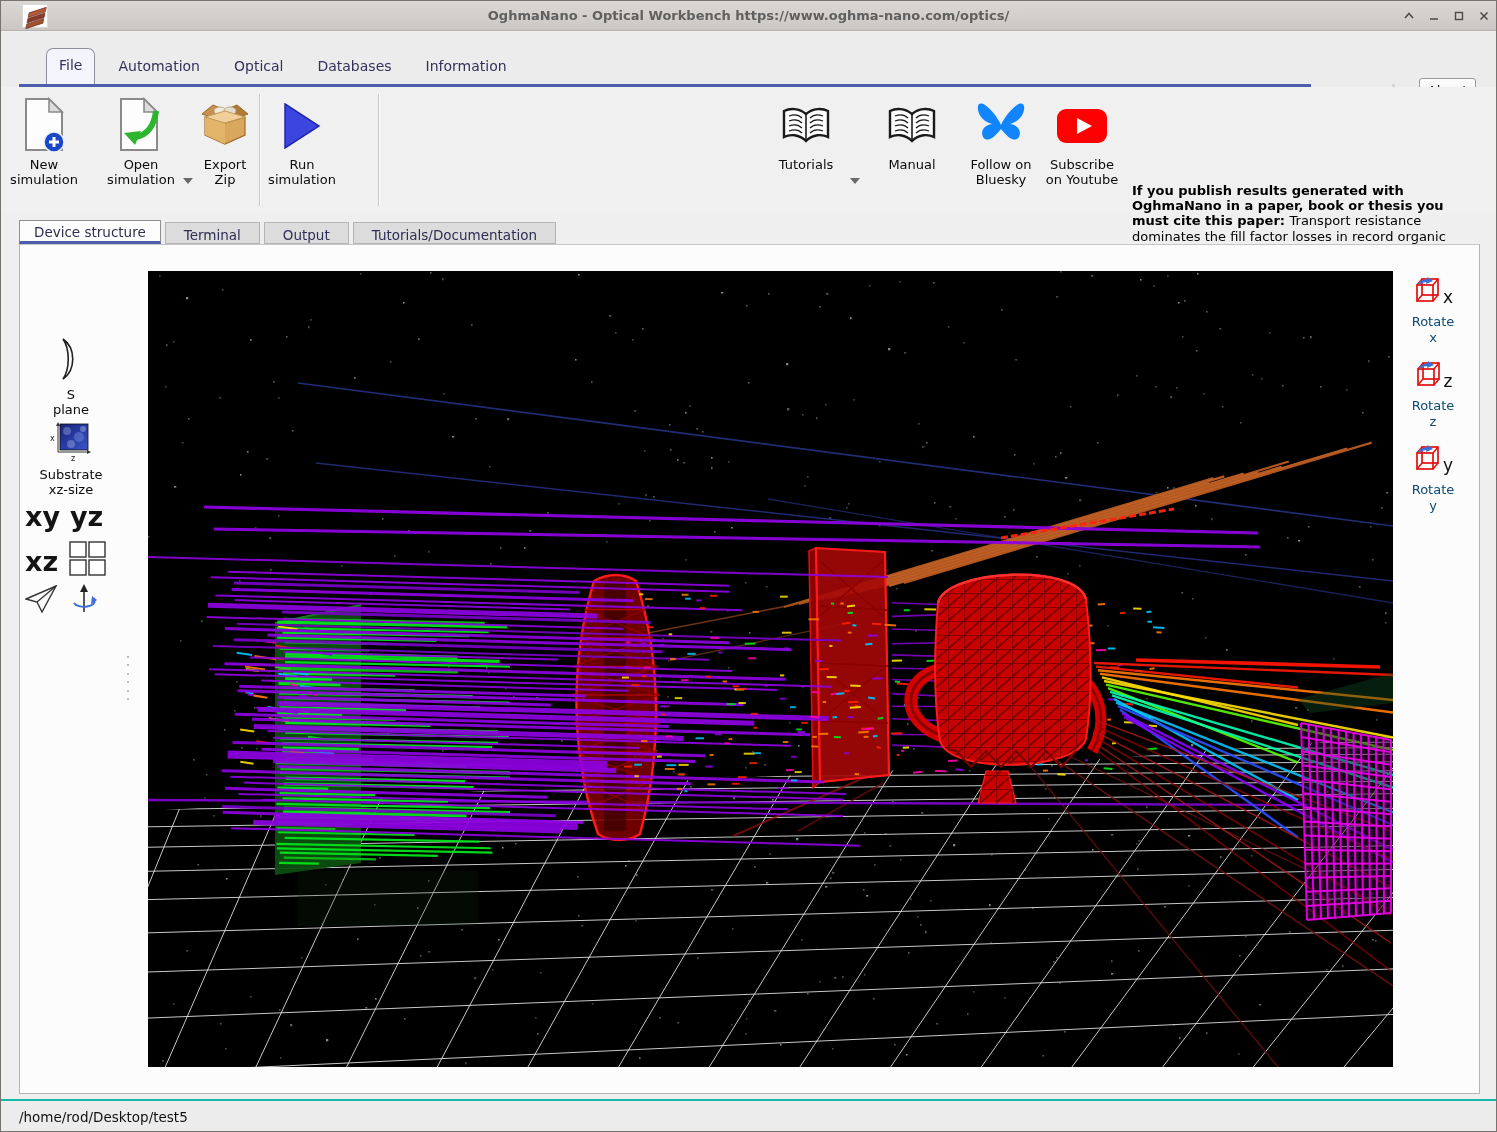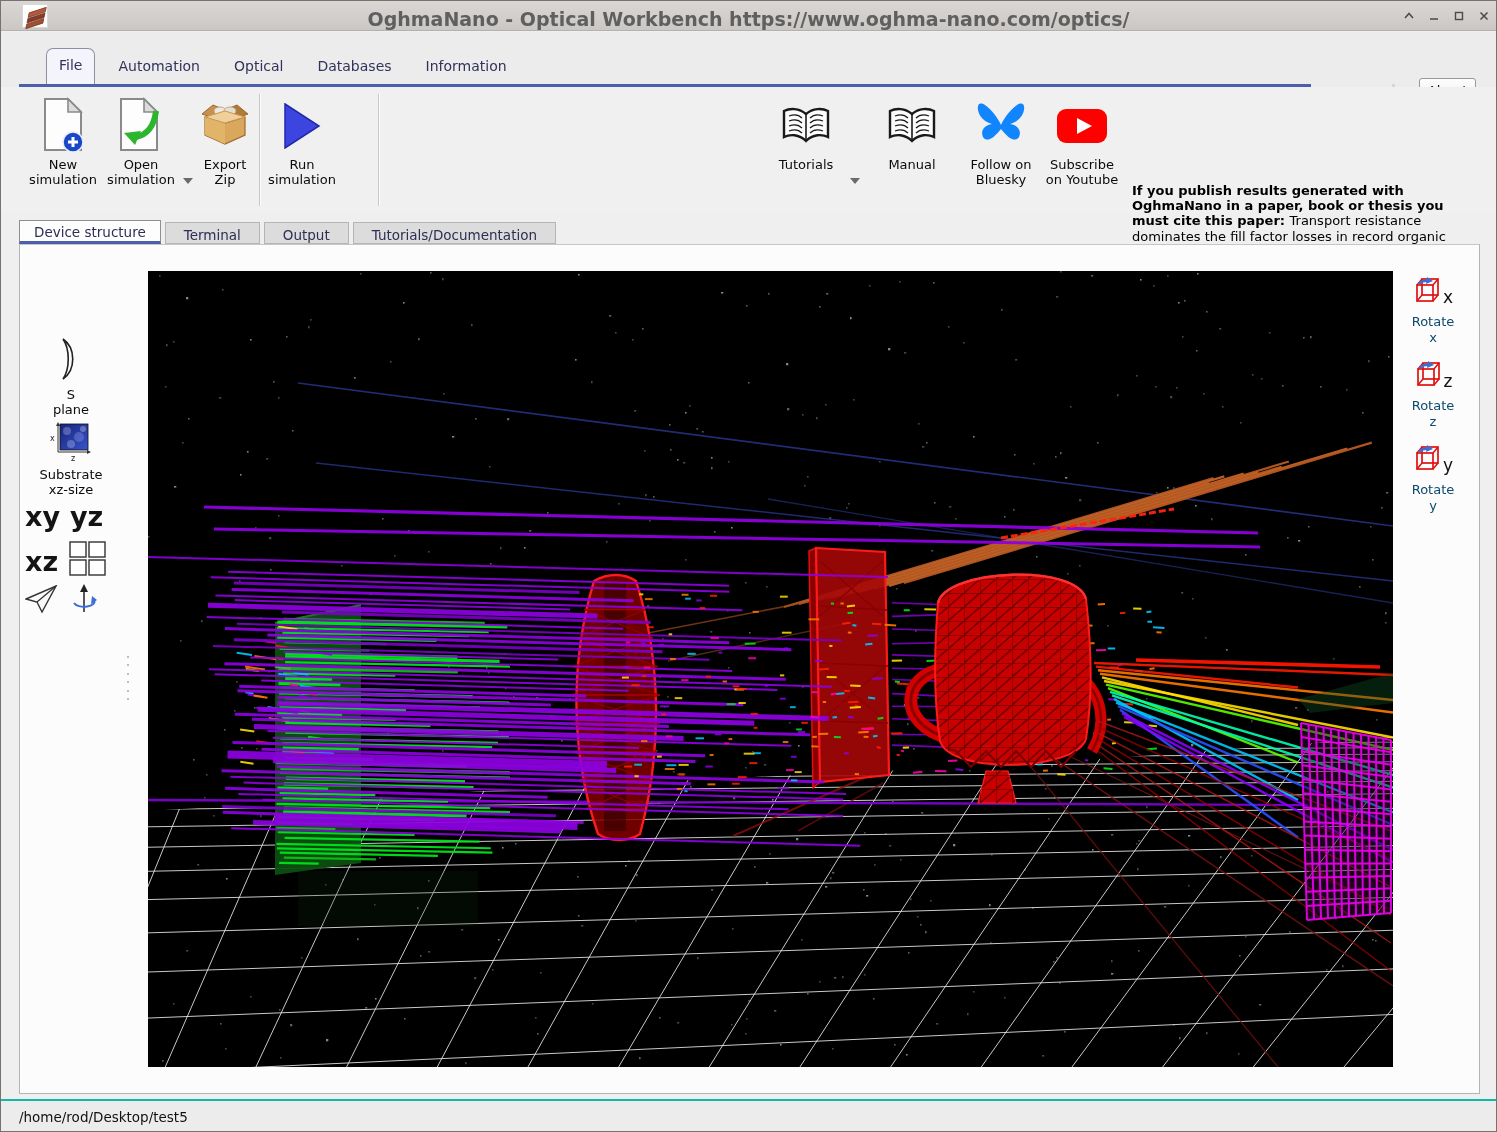--- a/index.html
+++ b/index.html
@@ -3,21 +3,21 @@
 <meta charset="utf-8">
 <style>
   html,body{margin:0;padding:0;background:#c9c6c2;}
   *{box-sizing:border-box;}
   .win{position:relative;width:1497px;height:1132px;background:#efefef;
        border:1px solid #76736f;font-family:"DejaVu Sans",sans-serif;overflow:hidden;}
   
   .titlebar{position:absolute;left:0;top:0;width:100%;height:30px;
     background:linear-gradient(#dad7d4,#cac7c4);border-bottom:1px solid #b3b0ad;}
   .title-text{position:absolute;left:0;right:0;top:7px;text-align:center;
-    font-size:19px;font-weight:bold;color:#5f5f5f;}
+    font-size:13px;font-weight:bold;color:#5f5f5f;}
   .app-logo{position:absolute;left:21px;top:3px;width:26px;height:24px;background:#fff;
     border:1px solid #d8d8d8;}
   .winctl{position:absolute;top:7px;width:18px;height:16px;display:flex;
     align-items:center;justify-content:center;cursor:default;}
   
   .menubar{position:absolute;left:0;top:31px;width:100%;height:55px;background:#ececec;}
   .menu-tabs{position:absolute;left:45px;top:14px;display:flex;align-items:flex-end;height:40px;}
   .mtab{font-size:14px;color:#32325a;padding:9px 17px 12px 17px;text-align:center;}
   .mtab.active{background:#f4f4fc;border:1px solid #8f8f9f;border-bottom:none;
     border-radius:7px 7px 0 0;padding:8px 12px 13px 12px;margin-right:6px;}
@@ -115,21 +115,21 @@
         <rect x="7" y="6" width="3" height="7" fill="#c2c2c2"></rect>
         <rect x="12" y="3" width="3" height="10" fill="#d6d6d6"></rect>
       </svg>
     </span>
     <span class="about-btn">About</span>
   </div>
   <div class="menu-underline"></div>
 
   <div class="toolbar">
 
-    <div class="tbtn" style="left:19px">
+    <div class="tbtn" style="left:0">
       <span class="ic">
         <svg width="46" height="58">
           <path d="M5,2 H28 L41,15 V53 H5 Z" fill="#fdfdfd" stroke="#8a8a8a" stroke-width="2"></path>
           <path d="M28,2 L28,15 H41 Z" fill="#dcdcdc" stroke="#8a8a8a" stroke-width="1.6"></path>
           <circle cx="33" cy="45" r="10" fill="#1a47c8" stroke="#e8eefc" stroke-width="1.5"></circle>
           <path d="M33,40 V50 M28,45 H38" stroke="#fff" stroke-width="3"></path>
         </svg>
       </span>
       <span class="ml">New
 simulation</span>

